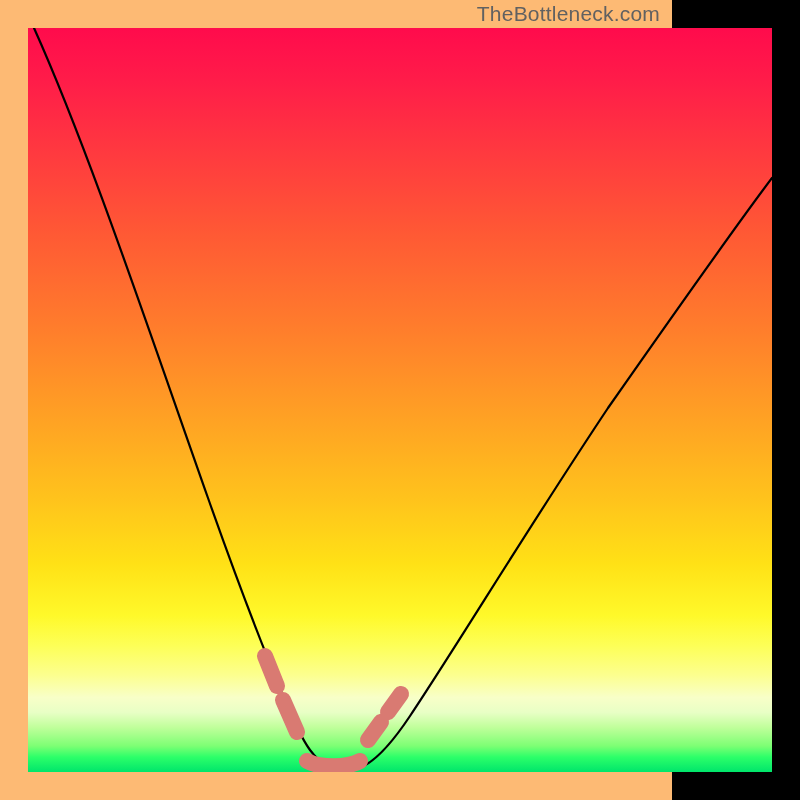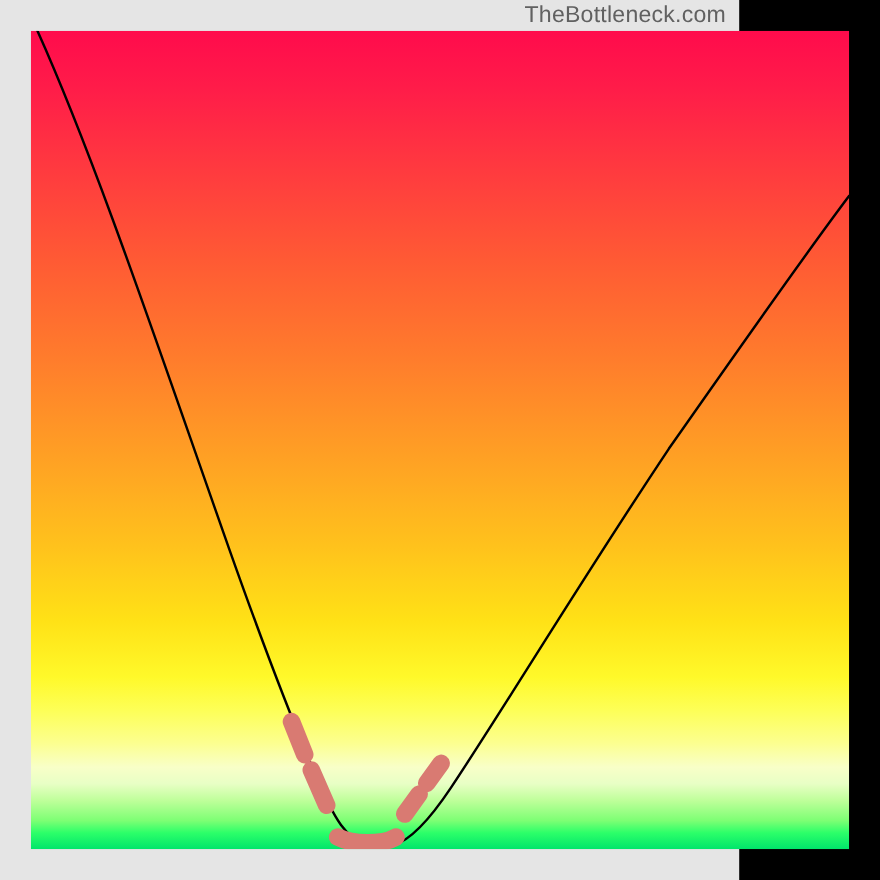--- a/index.html
+++ b/index.html
@@ -8,21 +8,21 @@
     width: 800px;
     height: 800px;
     background: #000;
     overflow: hidden;
     font-family: Arial, Helvetica, sans-serif;
   }
   .stage {
     position: relative;
     width: 672px;
     height: 800px;
-    background: #e5e5e5;
+    background: #fdba74;
   }
   .watermark {
     position: absolute;
     top: 2px;
     right: 12px;
     color: #616161;
     font-size: 21px;
     font-weight: 500;
     letter-spacing: 0.2px;
     z-index: 10;

